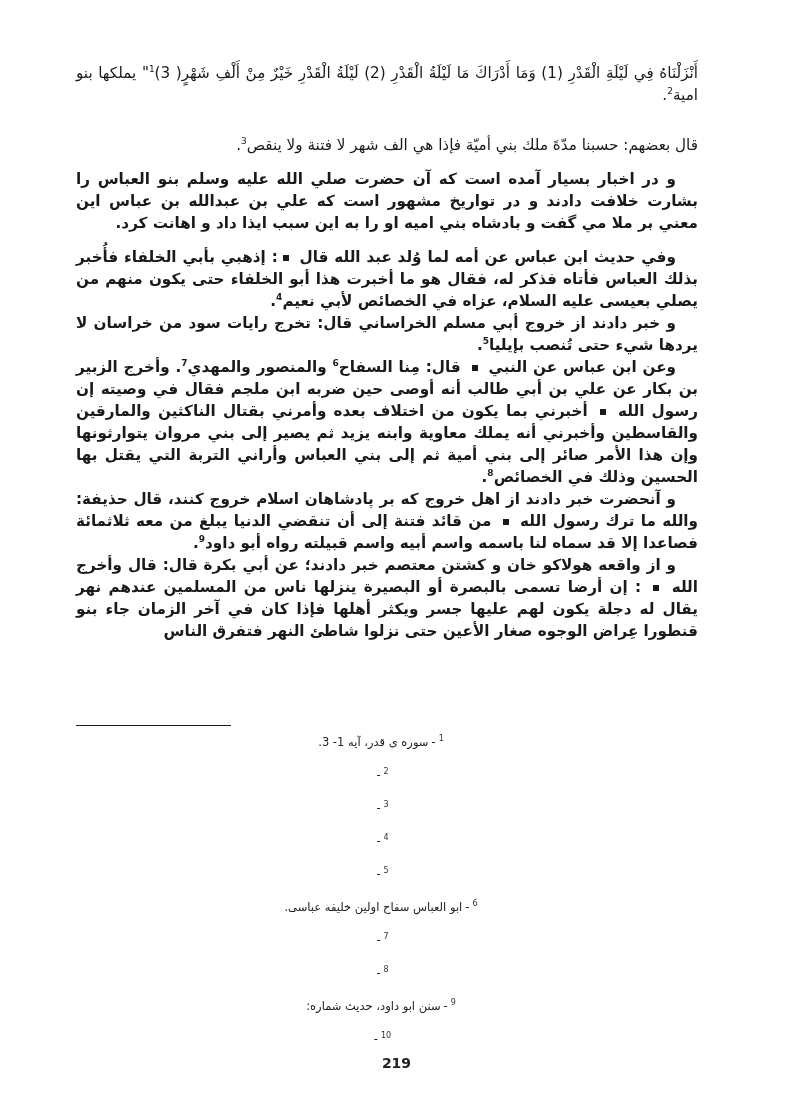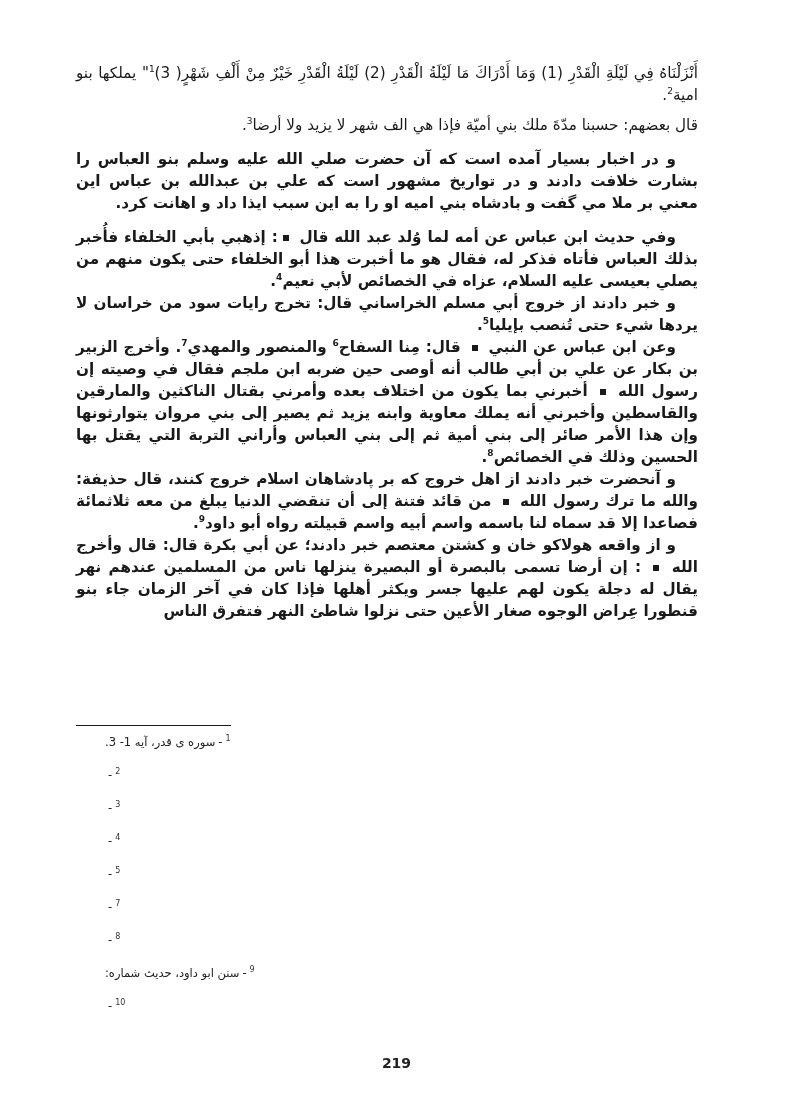--- a/index.html
+++ b/index.html
@@ -22,21 +22,21 @@
       width: 622px;
       direction: rtl;
       text-align: justify;
     }
     .p {
       font-size: 15.2px;
       line-height: 22px;
       margin: 0;
     }
     .p.indent { text-indent: 22px; font-weight: bold; }
-    .p.gap-after { margin-bottom: 8px; }
+    .p.gap-after { margin-bottom: 28px; }
     .p.gap-after-big { margin-bottom: 12px; }
     sup {
       font-size: 9px;
       line-height: 0;
       vertical-align: super;
     }
     .bullet {
       display: inline-block;
       width: 6px;
       height: 6px;
@@ -48,24 +48,24 @@
       position: absolute;
       left: 76px;
       top: 725px;
       width: 155px;
       height: 0;
       border-top: 1px solid #1a1a1a;
     }
     .footnotes {
       position: absolute;
       top: 735px;
-      right: 88px;
+      right: 112px;
       width: 600px;
       direction: rtl;
-      text-align: left;
+      text-align: center;
     }
     .fn {
       font-size: 11.5px;
       line-height: 14px;
       height: 33px;
       color: #222;
     }
     .fn .num {
       font-size: 8px;
       vertical-align: super;
@@ -82,36 +82,37 @@
       font-size: 14px;
       color: #222;
       font-weight: bold;
     }
   </style>
 </head>
 <body>
 
 <div class="page">
   <p class="p gap-after"><span>أَنْزَلْنَاهُ فِي لَيْلَةِ الْقَدْرِ (1) وَمَا أَدْرَاكَ مَا لَيْلَةُ الْقَدْرِ (2) لَيْلَةُ الْقَدْرِ خَيْرٌ مِنْ أَلْفِ شَهْرٍ( 3)</span><sup>1</sup><span>" يملكها بنو امية</span><sup>2</sup><span>.</span></p>
-  <p class="p gap-after-big"><span>قال بعضهم: حسبنا مدّةَ ملك بني أميّة فإذا هي الف شهر لا يزيد ولا أرضا</span><sup>3</sup><span>.</span></p>
+  <p class="p gap-after-big"><span>قال بعضهم: حسبنا مدّةَ ملك بني أميّة فإذا هي الف شهر لا فتنة ولا ينقص</span><sup>3</sup><span>.</span></p>
   <p class="p indent gap-after-big"><span>و در اخبار بسيار آمده است كه آن حضرت صلي الله عليه وسلم بنو العباس را بشارت خلافت دادند و در تواريخ مشهور است كه علي بن عبدالله بن عباس اين معني بر ملا مي گفت و بادشاه بني اميه او را به اين سبب ايذا داد و اهانت كرد.</span></p>
   <p class="p indent"><span>وفي حديث ابن عباس عن أمه لما وُلد عبد الله قال </span><span class="bullet"></span><span>: إذهبي بأبي الخلفاء فأُخبر بذلك العباس فأتاه فذكر له، فقال هو ما أخبرت هذا أبو الخلفاء حتى يكون منهم من يصلي بعيسى عليه السلام، عزاه في الخصائص لأبي نعيم</span><sup>4</sup><span>.</span></p>
   <p class="p indent"><span>و خبر دادند از خروج أبي مسلم الخراساني قال: تخرج رايات سود من خراسان لا يردها شيء حتى تُنصب بإيليا</span><sup>5</sup><span>.</span></p>
   <p class="p indent"><span>وعن ابن عباس عن النبي </span><span class="bullet"></span><span> قال: مِنا السفاح</span><sup>6</sup><span> والمنصور والمهدي</span><sup>7</sup><span>. وأخرج الزبير بن بكار عن علي بن أبي طالب أنه أوصى حين ضربه ابن ملجم فقال في وصيته إن رسول الله </span><span class="bullet"></span><span> أخبرني بما يكون من اختلاف بعده وأمرني بقتال الناكثين والمارقين والقاسطين وأخبرني أنه يملك معاوية وابنه يزيد ثم يصير إلى بني مروان يتوارثونها وإن هذا الأمر صائر إلى بني أمية ثم إلى بني العباس وأراني التربة التي يقتل بها الحسين وذلك في الخصائص</span><sup>8</sup><span>.</span></p>
   <p class="p indent"><span>و آنحضرت خبر دادند از اهل خروج كه بر پادشاهان اسلام خروج كنند، قال حذيفة: والله ما ترك رسول الله </span><span class="bullet"></span><span> من قائد فتنة إلى أن تنقضي الدنيا يبلغ من معه ثلاثمائة فصاعدا إلا قد سماه لنا باسمه واسم أبيه واسم قبيلته رواه أبو داود</span><sup>9</sup><span>.</span></p>
   <p class="p indent"><span>و از واقعه هولاكو خان و كشتن معتصم خبر دادند؛ عن أبي بكرة قال: قال وأخرج الله </span><span class="bullet"></span><span> : إن أرضا تسمى بالبصرة أو البصيرة ينزلها ناس من المسلمين عندهم نهر يقال له دجلة يكون لهم عليها جسر ويكثر أهلها فإذا كان في آخر الزمان جاء بنو قنطورا عِراض الوجوه صغار الأعين حتى نزلوا شاطئ النهر فتفرق الناس</span></p>
 </div>
 
 <div class="sep"></div>
 
 <div class="footnotes">
   <div class="fn"><span class="num">1</span><span class="dash">-</span><span>سوره ی قدر، آیه 1- 3.</span></div>
   <div class="fn"><span class="num">2</span><span class="dash">-</span><span></span></div>
   <div class="fn"><span class="num">3</span><span class="dash">-</span><span></span></div>
   <div class="fn"><span class="num">4</span><span class="dash">-</span><span></span></div>
   <div class="fn"><span class="num">5</span><span class="dash">-</span><span></span></div>
+  <div class="fn"><span class="num">6</span><span class="dash">-</span><span>ابو العباس سفاح اولين خليفه عباسی.</span></div>
   <div class="fn"><span class="num">7</span><span class="dash">-</span><span></span></div>
   <div class="fn"><span class="num">8</span><span class="dash">-</span><span></span></div>
   <div class="fn"><span class="num">9</span><span class="dash">-</span><span>سنن ابو داود، حديث شماره:</span></div>
   <div class="fn"><span class="num">10</span><span class="dash">-</span><span></span></div>
 </div>
 
 <div class="page-number">219</div>
 
 </body></html>

